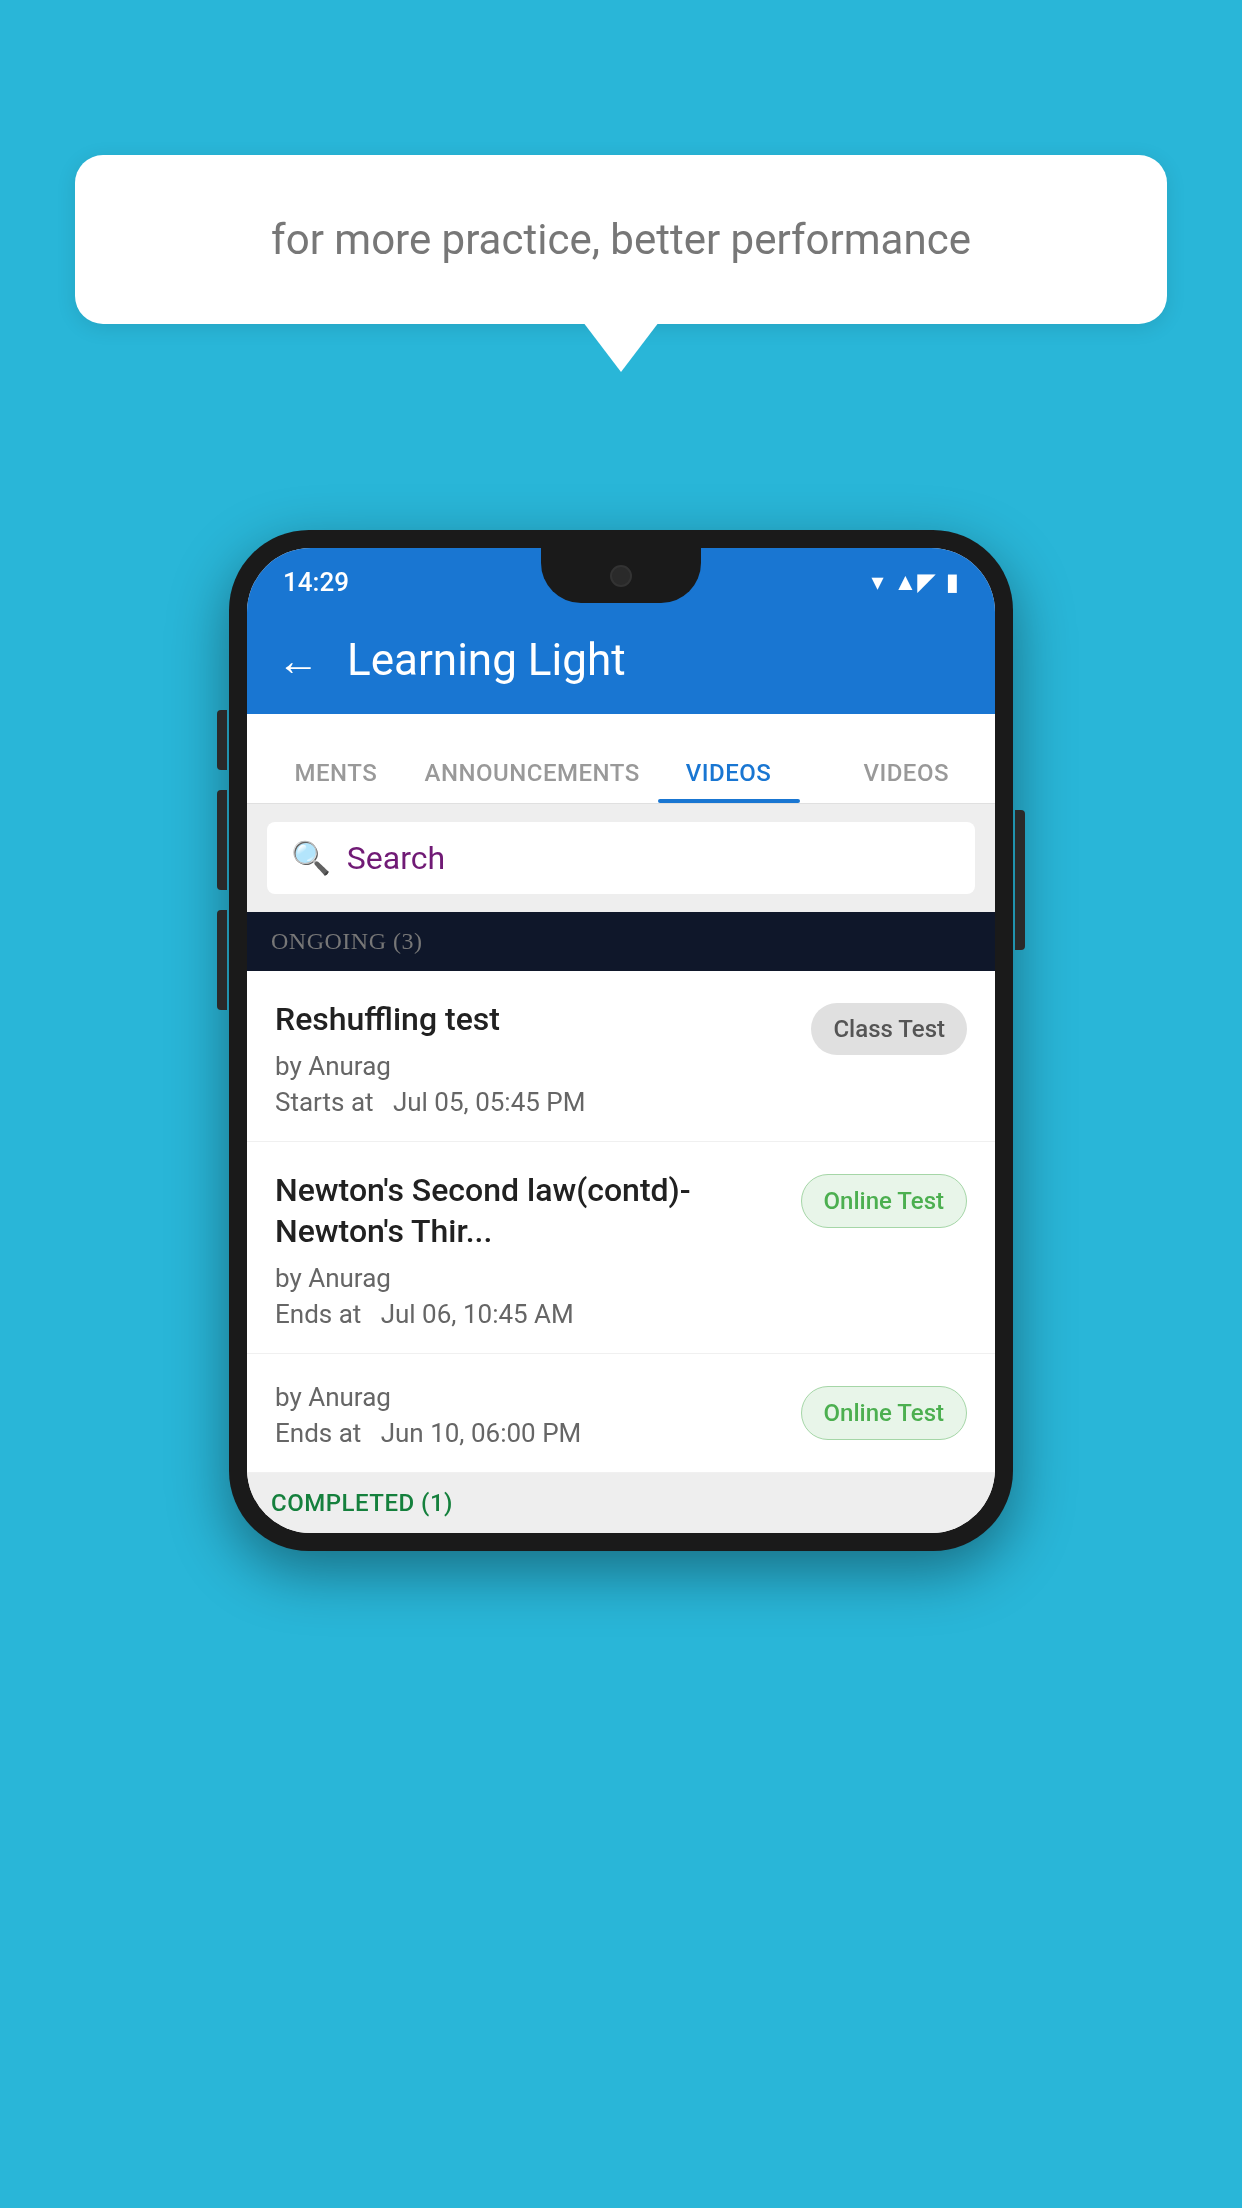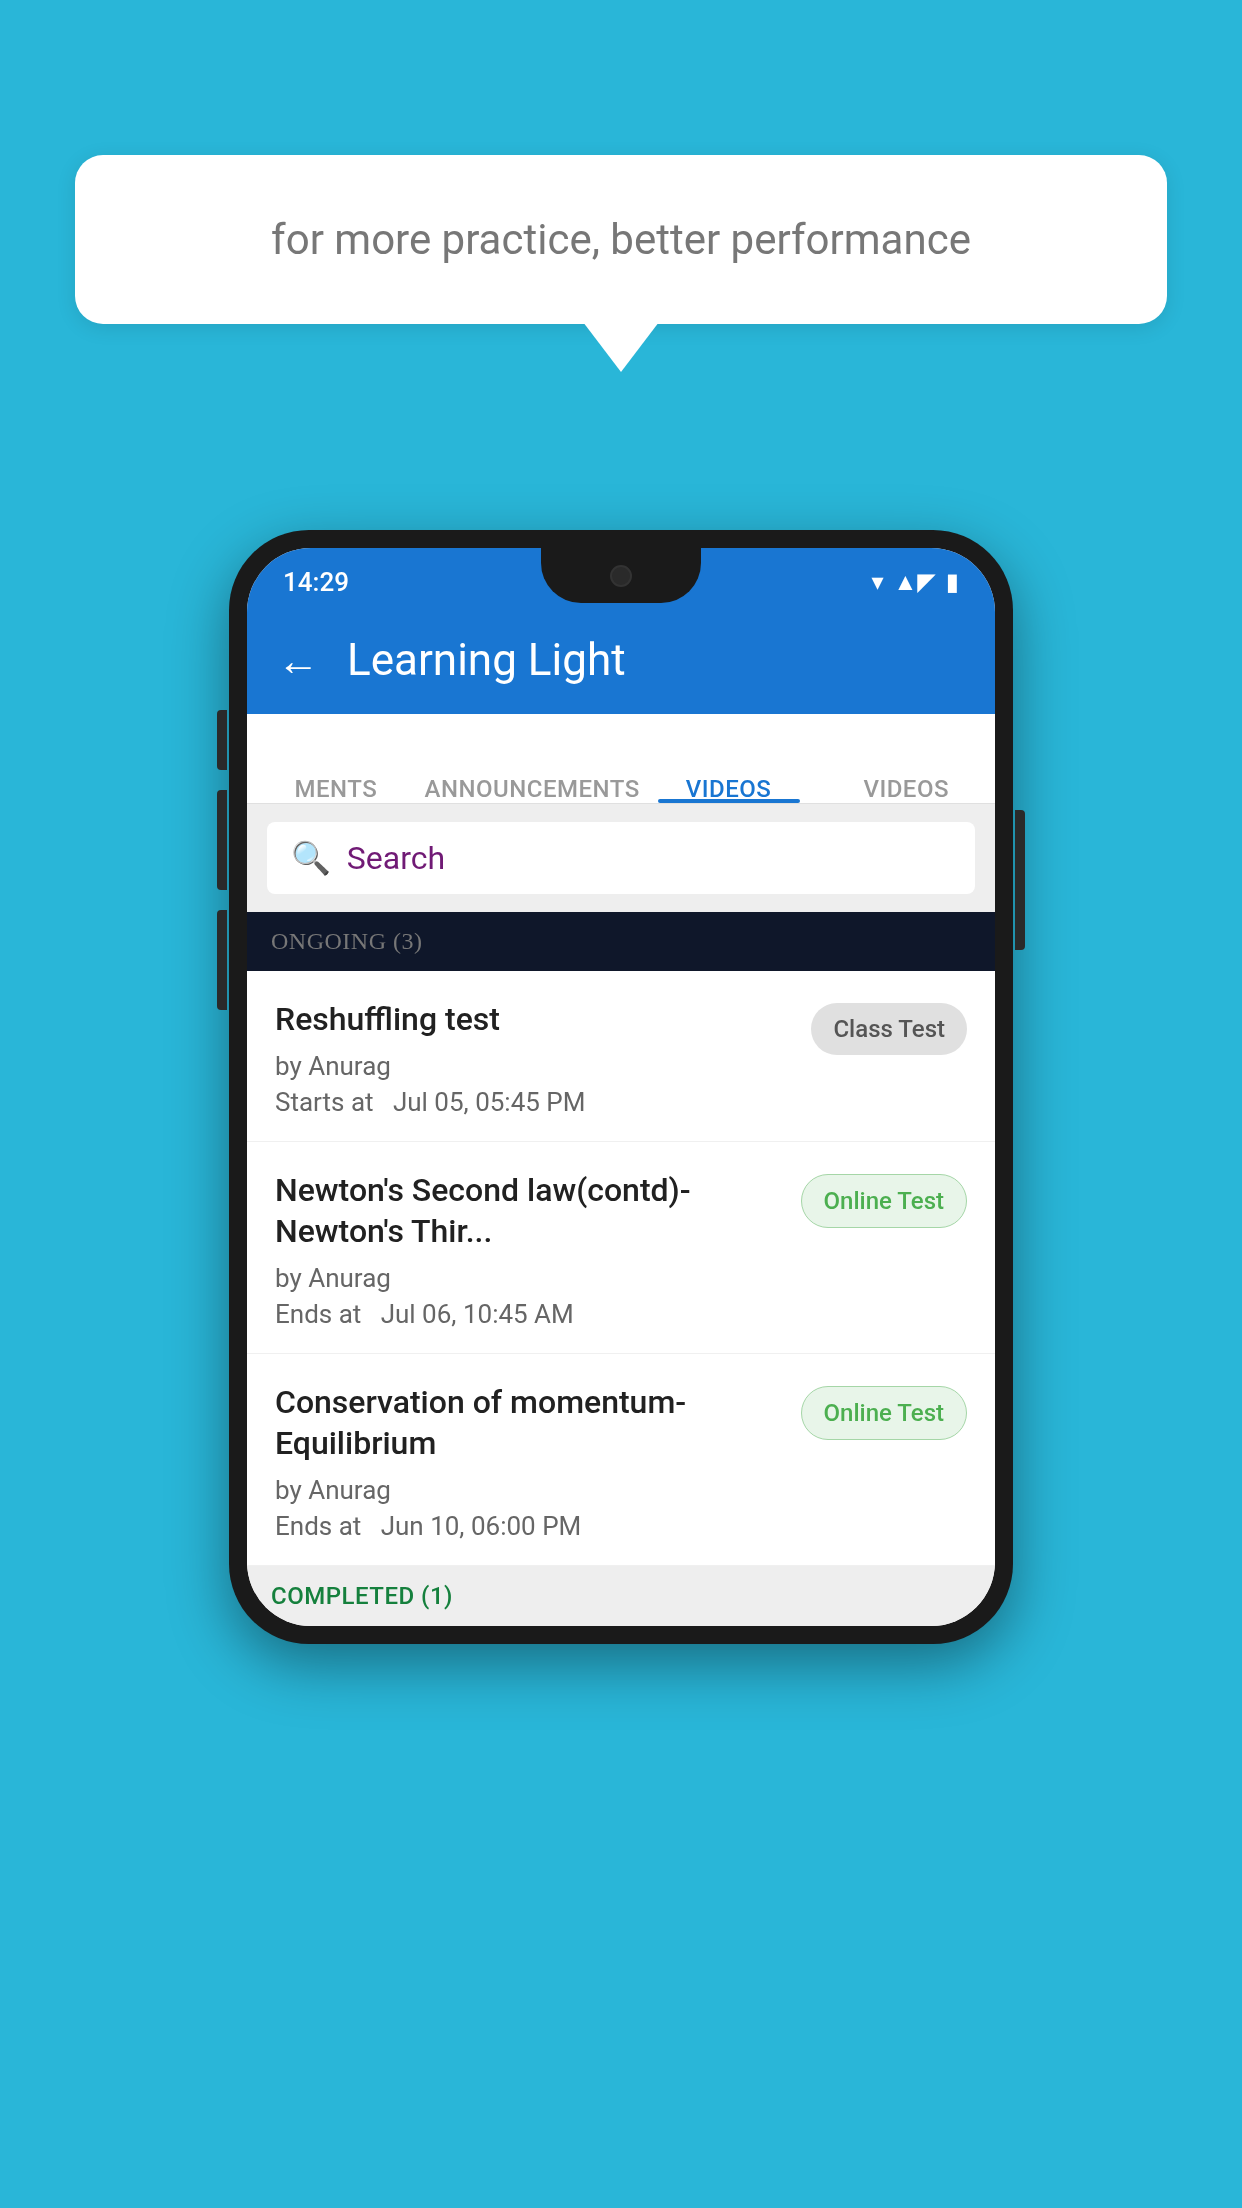--- a/index.html
+++ b/index.html
@@ -201,21 +201,21 @@
       background: white;
       height: 90px;
       display: flex;
       align-items: flex-end;
       border-bottom: 1px solid #e0e0e0;
     }
 
     .tab {
       flex: 1;
       text-align: center;
-      padding-bottom: 0;
+      padding-bottom: 16px;
       font-size: 24px;
       font-weight: 500;
       color: #999;
       letter-spacing: 0.5px;
       cursor: pointer;
       position: relative;
     }
 
     .tab.active {
       color: #1976D2;
@@ -405,21 +405,20 @@
           <div class="test-info">
             <div class="test-name">Newton's Second law(contd)-Newton's Thir...</div>
             <div class="test-author">by Anurag</div>
             <div class="test-date">Ends at &nbsp; Jul 06, 10:45 AM</div>
           </div>
           <div class="test-badge badge-online">Online Test</div>
         </div>
 
         <div class="test-item">
           <div class="test-info">
-            <div class="test-name">Conservation of momentum-Equilibrium</div>
             <div class="test-author">by Anurag</div>
             <div class="test-date">Ends at &nbsp; Jun 10, 06:00 PM</div>
           </div>
           <div class="test-badge badge-online">Online Test</div>
         </div>
 
       </div>
 
       <div class="completed-label">COMPLETED (1)</div>
 

